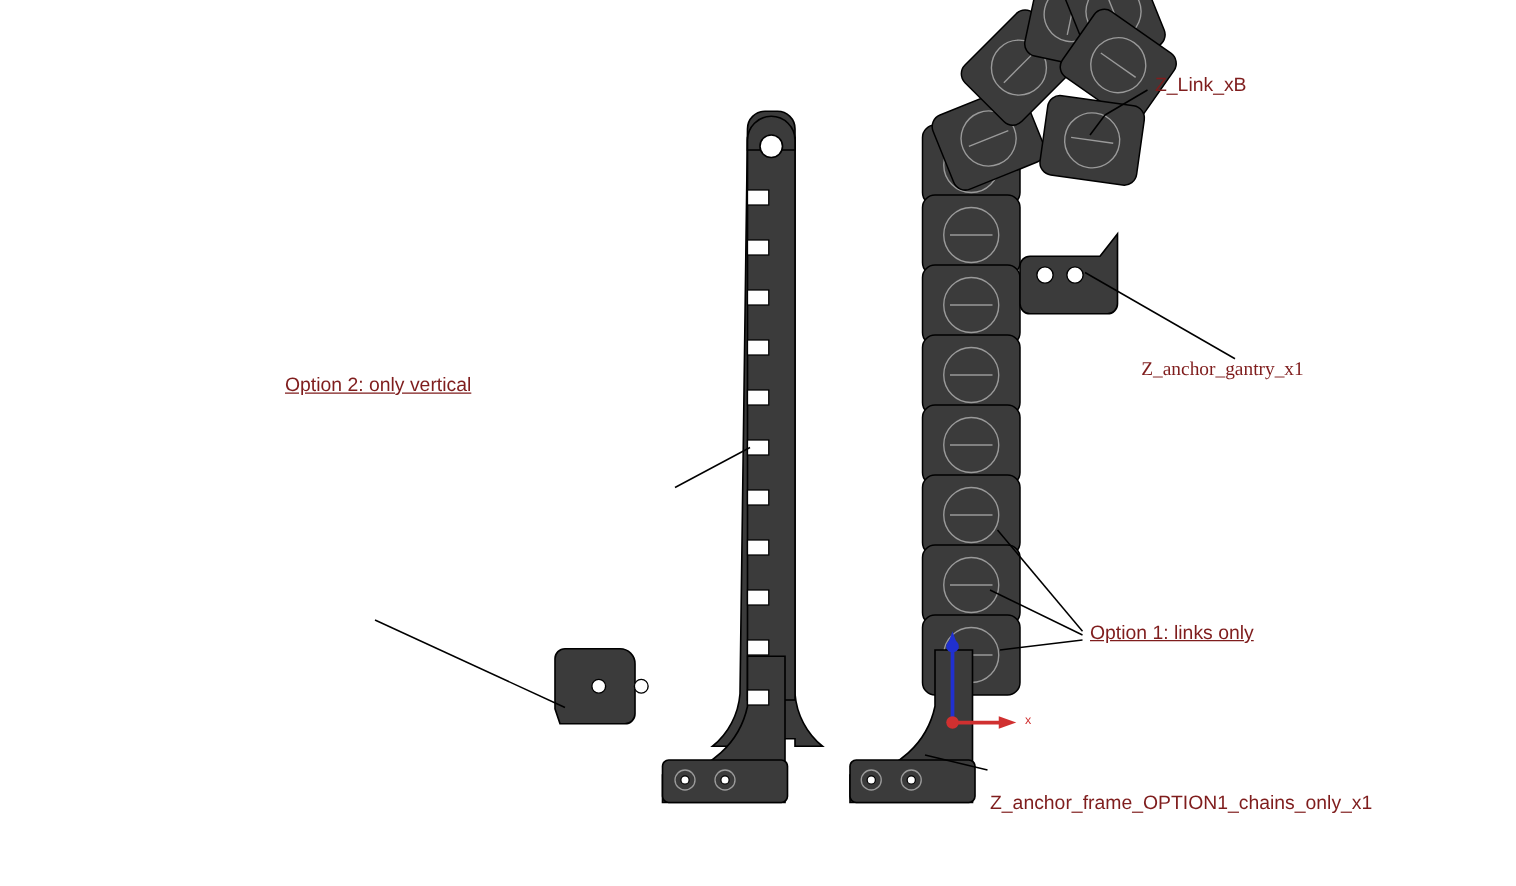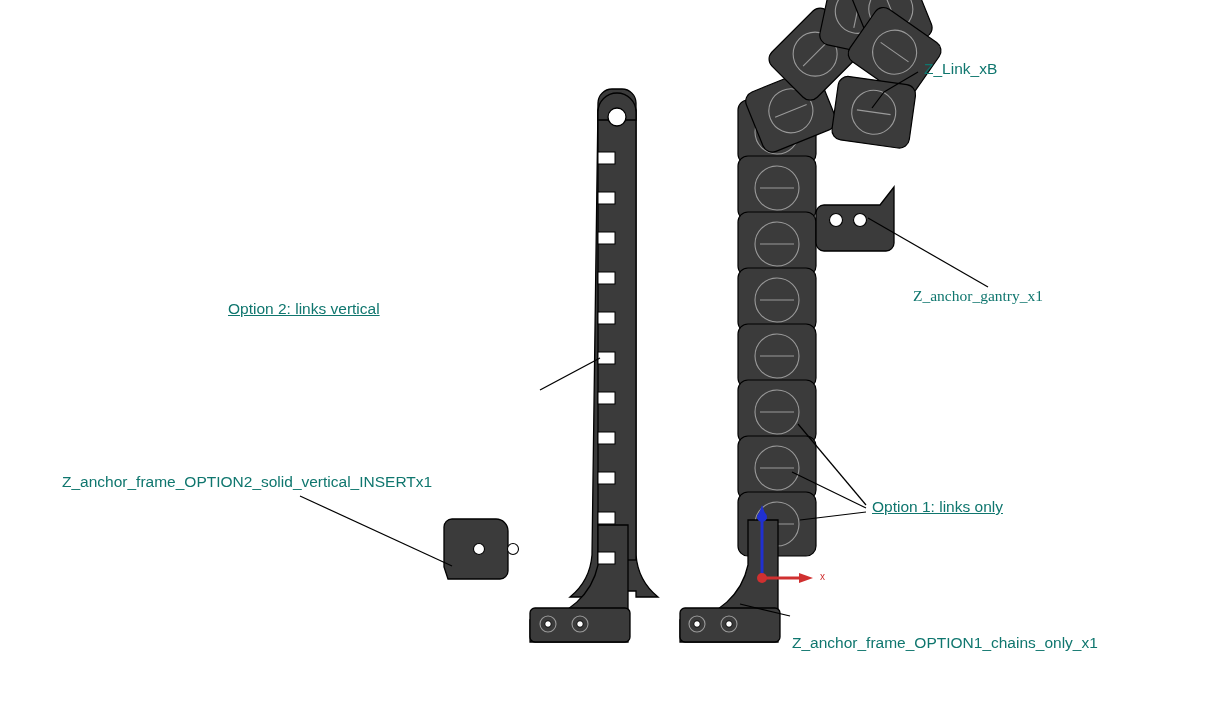--- a/index.html
+++ b/index.html
@@ -21,21 +21,21 @@
     position: absolute;
     left: 0;
     top: 0;
     width: 1213px;
     height: 709px;
   }
   .label {
     position: absolute;
     font-family: "Liberation Sans", sans-serif;
     font-size: 15.5px;
-    color: #0f766e;
+    color: #7f1d1d;
     white-space: nowrap;
     line-height: 1.1;
   }
   .label.underline {
     text-decoration: underline;
   }
   .axis-label {
     position: absolute;
     font-family: "Liberation Sans", sans-serif;
     font-size: 10px;
@@ -216,24 +216,23 @@
       <path d="M300,496 L452,566"></path>
 
       <path d="M866,505 L798,424"></path>
       <path d="M866,508 L792,472"></path>
       <path d="M866,512 L800,520"></path>
 
       <path d="M790,616 L740,604"></path>
     </g>
   </svg>
 
-  <div class="label underline" style="left:228px; top:300px;">Option 2: links vertical</div>
-
-
-  <div class="label" style="left:62px; top:473px;">Z_anchor_frame_OPTION2_solid_vertical_INSERTx1</div>
+  <div class="label underline" style="left:228px; top:300px;">Option 2: only vertical</div>
+
+
 
   <div class="label" style="left:924px; top:60px;">Z_Link_xB</div>
 
   <div class="label" style="left:913px; top:287px;font-family:Liberation Serif, serif;">Z_anchor_gantry_x1</div>
 
   <div class="label underline" style="left:872px; top:498px;text-align:center;">Option 1: links only</div>
 
   <div class="label" style="left:792px; top:610px;margin-top:24px;">Z_anchor_frame_OPTION1_chains_only_x1</div>
 
   <div class="axis-label" style="left:820px; top:571px;">x</div>

